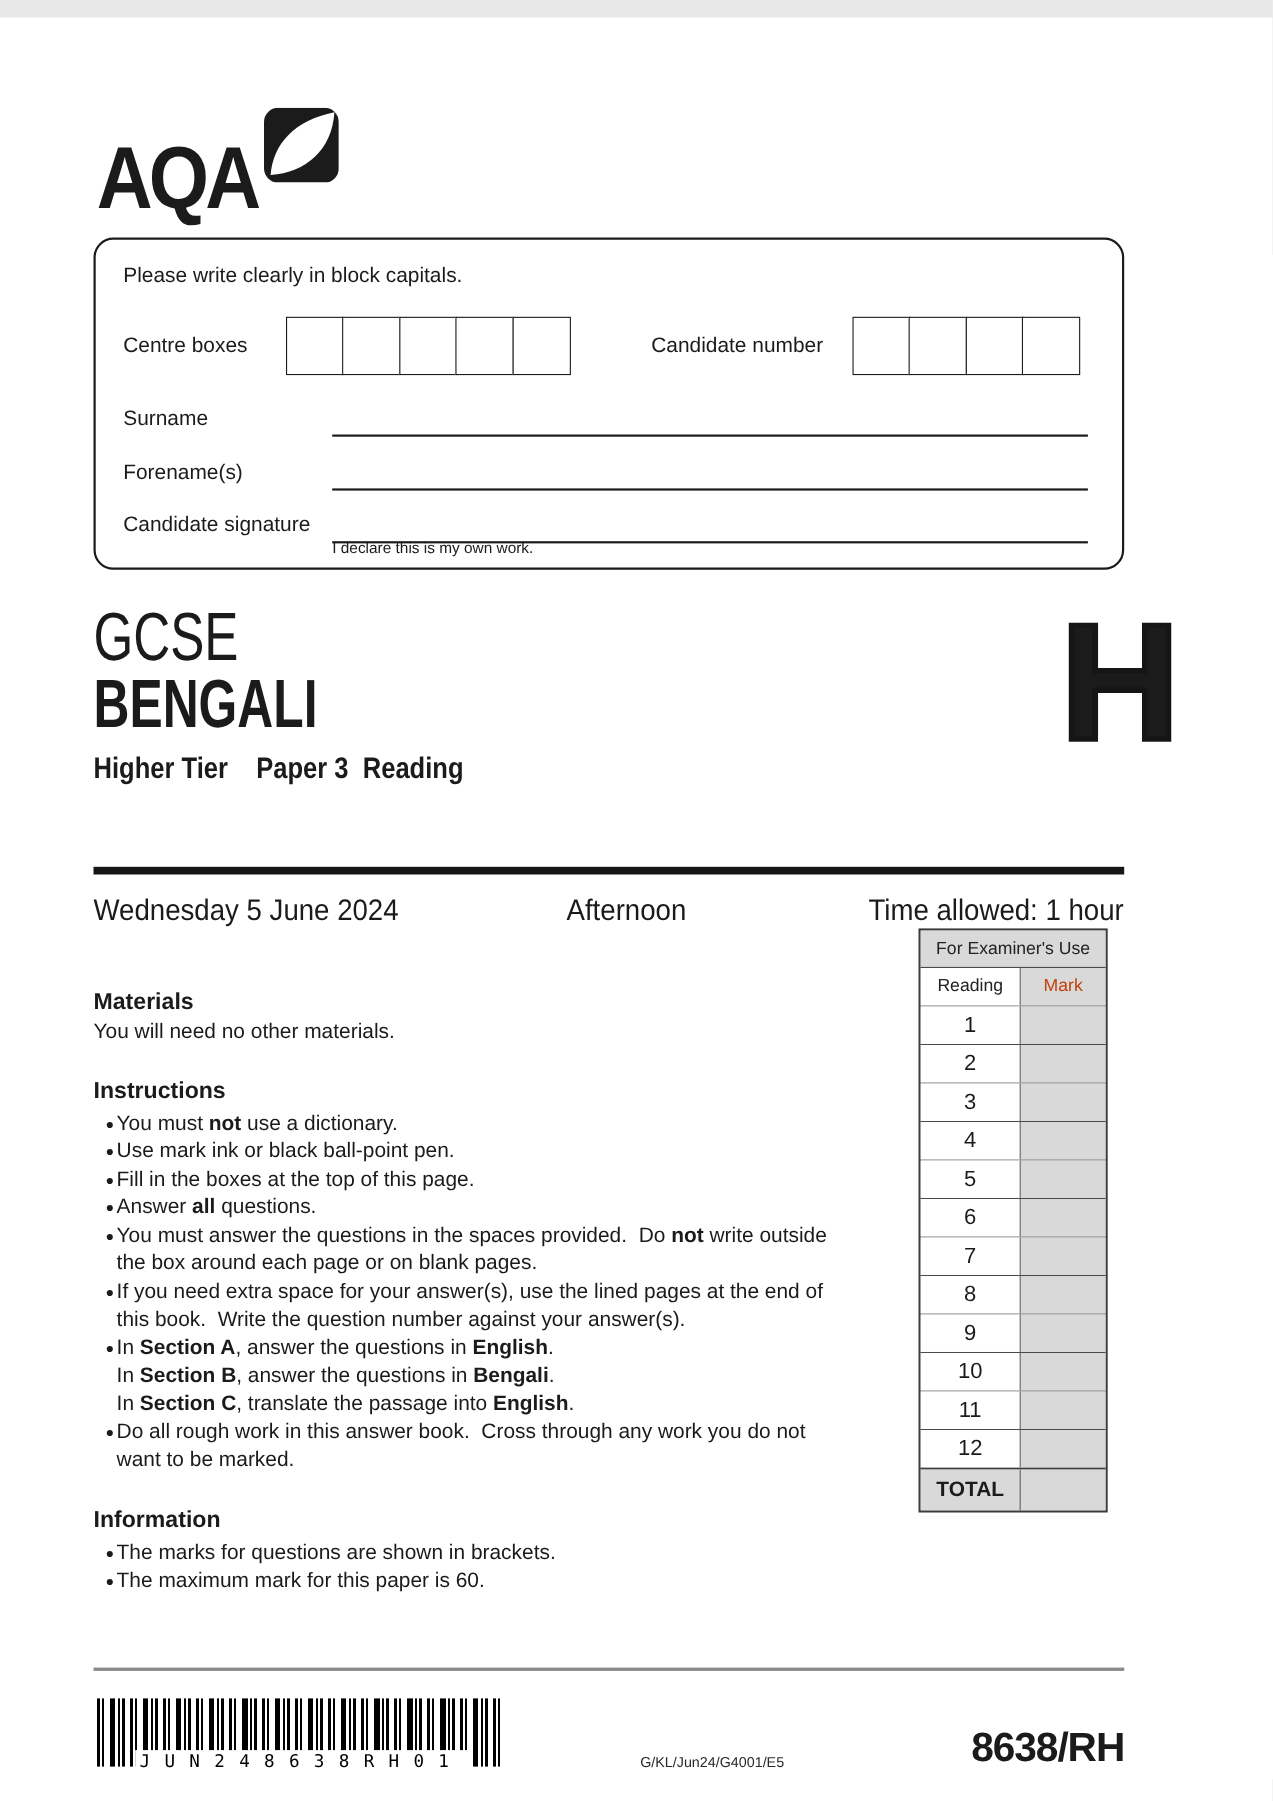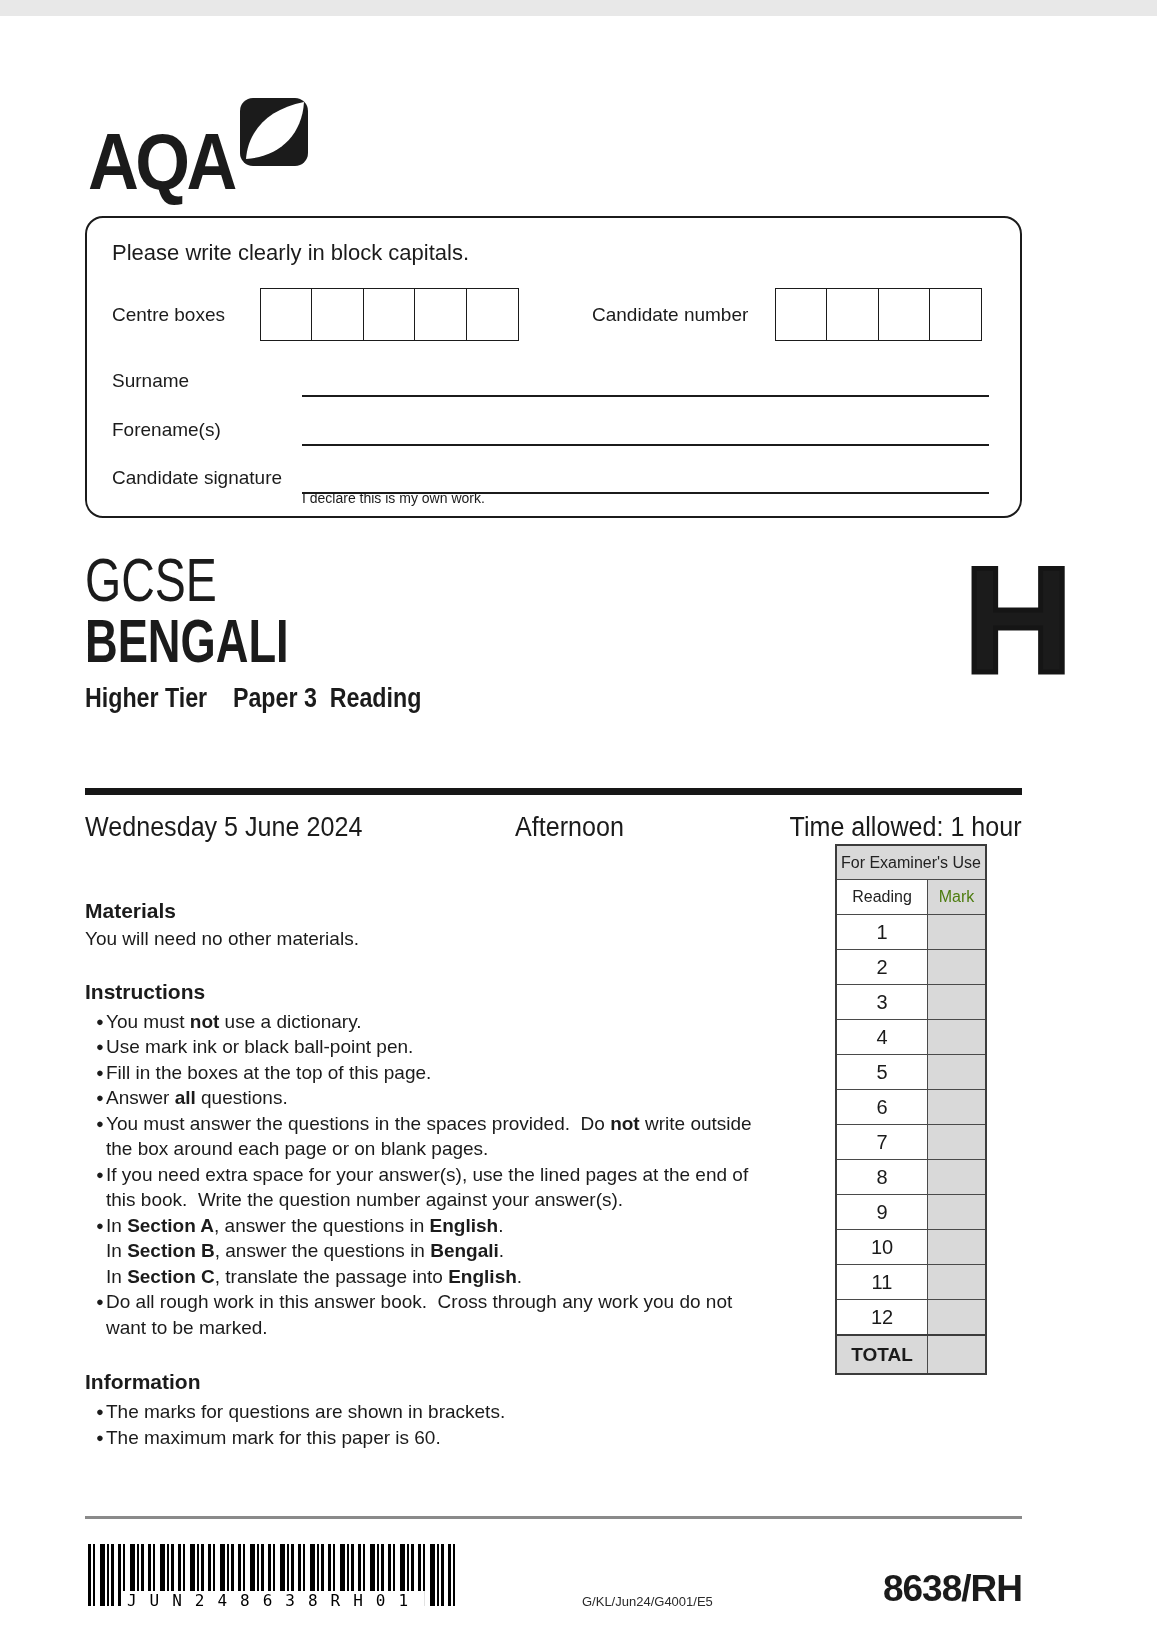--- a/index.html
+++ b/index.html
@@ -13,21 +13,21 @@
   .logo-text{
     position:absolute;left:0;bottom:-6px;font-size:80px;font-weight:bold;
     letter-spacing:-4px;line-height:1;transform:scaleX(0.88);transform-origin:left bottom;color:#1b1b1b;
   }
   .logo-leaf{position:absolute;right:0;top:0;width:68px;height:68px;}
   
   .cand-box{
     position:absolute;left:85px;top:200px;width:933px;height:298px;
     border:2.5px solid #1b1b1b;border-radius:18px;
   }
-  .cand-box .block-capitals{position:absolute;left:25px;top:22px;font-size:22px;}
+  .cand-box .block-capitals{position:absolute;left:25px;top:22px;font-size:19px;}
   .field-label{position:absolute;font-size:19px;}
   .cell-row{position:absolute;display:flex;}
   .cell{
     width:53px;height:53px;border:1.6px solid #1b1b1b;margin-left:-1.6px;
     background:#fff;box-sizing:border-box;
   }
   .cell:first-child{margin-left:0;}
   .write-line{position:absolute;border-bottom:2.2px solid #1b1b1b;height:0;}
   .declaration{position:absolute;left:215px;top:272px;font-size:14px;}
   
@@ -58,30 +58,30 @@
   .sec-head{font-weight:bold;font-size:21px;margin:0;line-height:25px;}
   .sec-head.instructions{margin-top:27px;}
   .sec-head.information{margin-top:29px;}
   .mat-body{margin-top:3px;}
   .bullets{margin-top:5px;}
   .bullet-row{display:flex;align-items:flex-start;}
   .bullet-marker{width:21px;flex:none;padding-left:11px;box-sizing:border-box;font-size:13px;line-height:25.5px;}
   .bullet-text{white-space:pre-wrap;}
   
   .ex-table{
-    position:absolute;left:835px;top:828px;width:152px;border:2px solid #3c3c3c;
+    position:absolute;left:835px;top:828px;width:172px;border:2px solid #3c3c3c;
     box-sizing:border-box;font-size:16px;
   }
   .ex-title{height:33px;background:#d9d9d9;display:flex;align-items:center;justify-content:center;color:#222;}
   .ex-hrow,.ex-row,.ex-trow{display:flex;border-top:1.6px solid #4a4a4a;}
   .ex-q,.ex-m{display:flex;align-items:center;justify-content:center;box-sizing:border-box;}
   .ex-q{width:91px;border-right:1.6px solid #4a4a4a;background:#fff;}
   .ex-m{flex:1;background:#d9d9d9;}
   .ex-hrow .ex-q{background:#fff;height:34px;color:#222;}
-  .ex-hrow .ex-m{color:#4d7c0f;}
+  .ex-hrow .ex-m{color:#c2410c;}
   .ex-row{height:34px;font-size:20px;}
   .ex-trow{height:37px;border-top:2.5px solid #3c3c3c;font-weight:bold;font-size:19px;}
   .ex-trow .ex-q{background:#d9d9d9;}
   
   .footer-rule{position:absolute;left:85px;top:1500px;width:937px;height:3px;background:#8a8a8a;}
   .barcode{
     position:absolute;left:88px;top:1528px;width:372px;height:62px;
     background:repeating-linear-gradient(90deg,
       #000 0 3px,#fff 3px 5px,#000 5px 7px,#fff 7px 12px,
       #000 12px 17px,#fff 17px 19px,#000 19px 21px,#fff 21px 23px,

